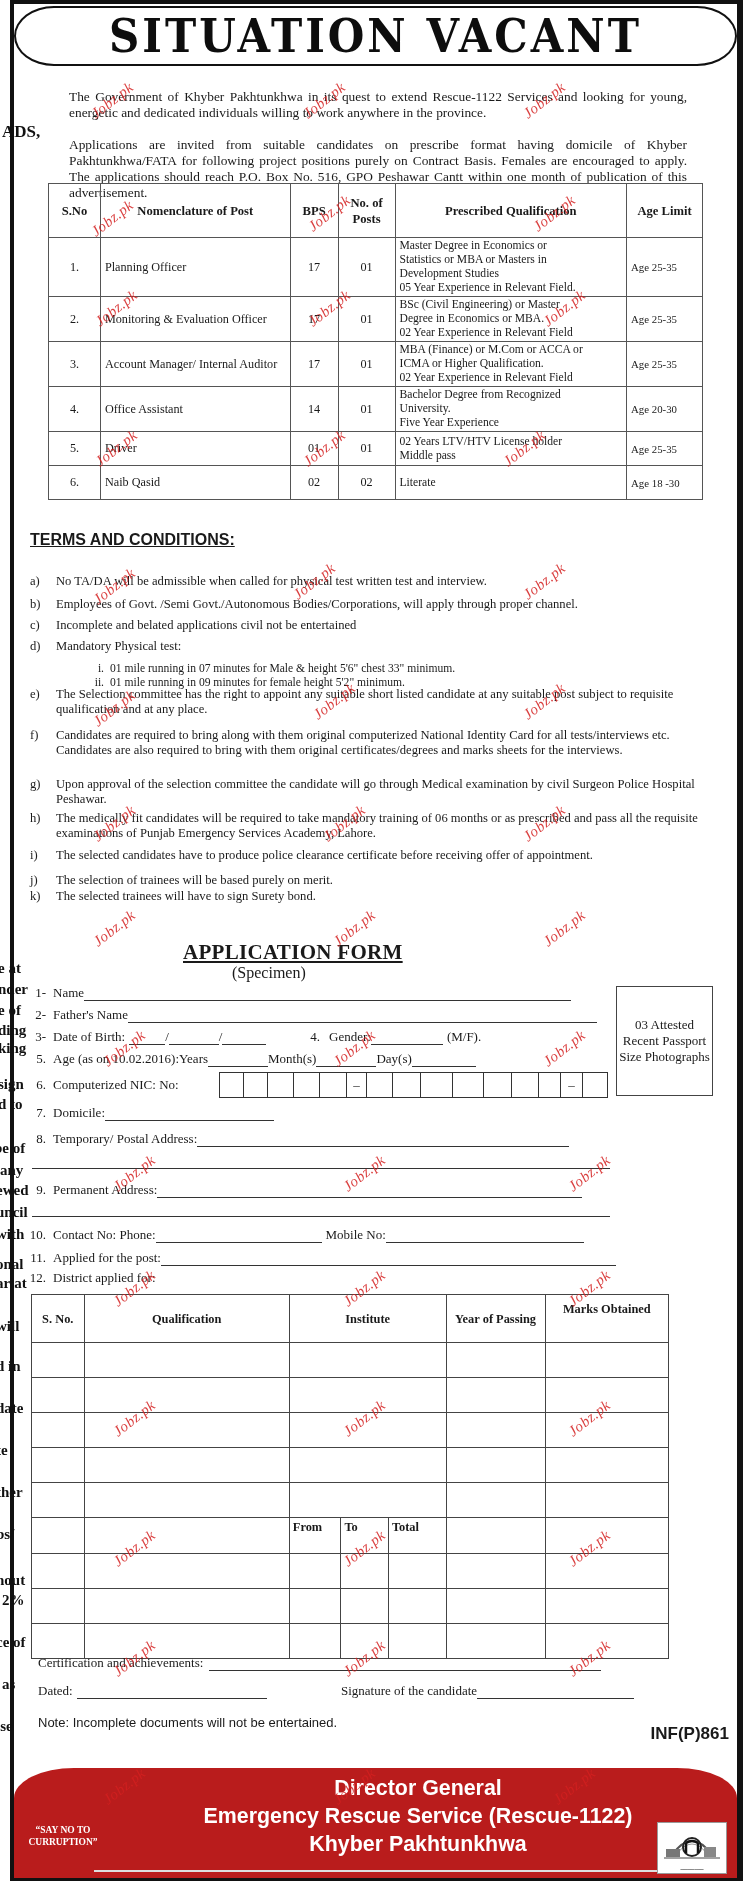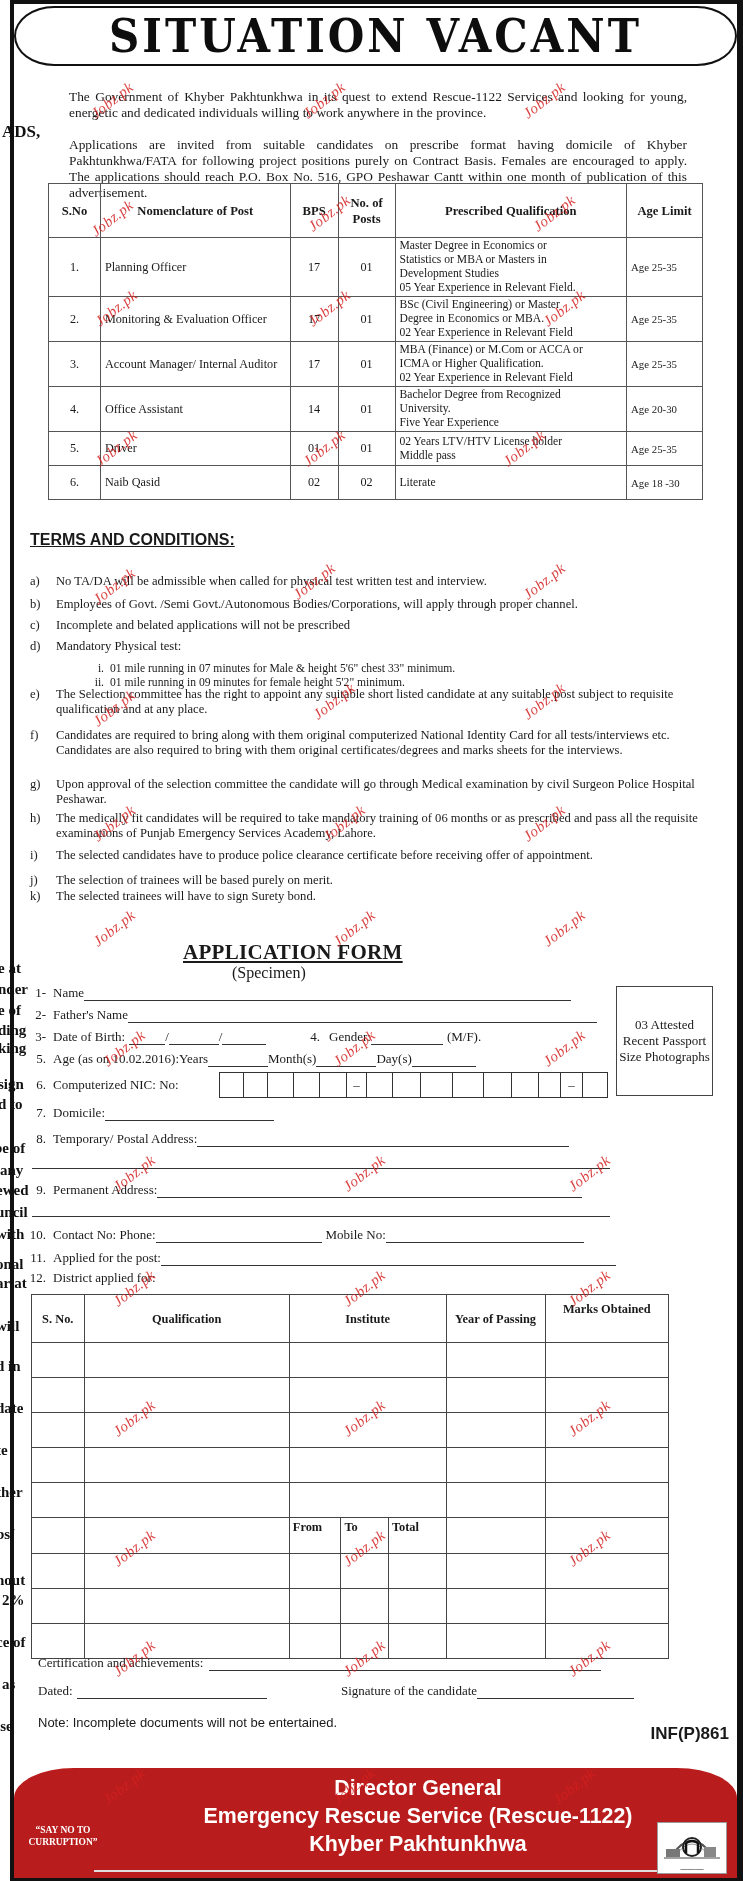--- a/index.html
+++ b/index.html
@@ -212,21 +212,21 @@
     <div class="term" style="top: 574px;">
       <span class="lbl">a)</span>
       <span class="txt">No TA/DA will be admissible when called for physical test written test and interview.</span>
     </div>
     <div class="term" style="top: 597px;">
       <span class="lbl">b)</span>
       <span class="txt">Employees of Govt. /Semi Govt./Autonomous Bodies/Corporations, will apply through proper channel.</span>
     </div>
     <div class="term" style="top: 618px;">
       <span class="lbl">c)</span>
-      <span class="txt">Incomplete and belated applications will not be prescribed</span>
+      <span class="txt">Incomplete and belated applications civil not be entertained</span>
     </div>
     <div class="term" style="top: 639px;">
       <span class="lbl">d)</span>
       <span class="txt">Mandatory Physical test:</span>
     </div>
     <div class="term" style="top: 687px;">
       <span class="lbl">e)</span>
       <span class="txt">The Selection committee has the right to appoint any suitable short listed candidate at any suitable post subject to requisite qualification and at any place.</span>
     </div>
     <div class="term" style="top: 728px;">

